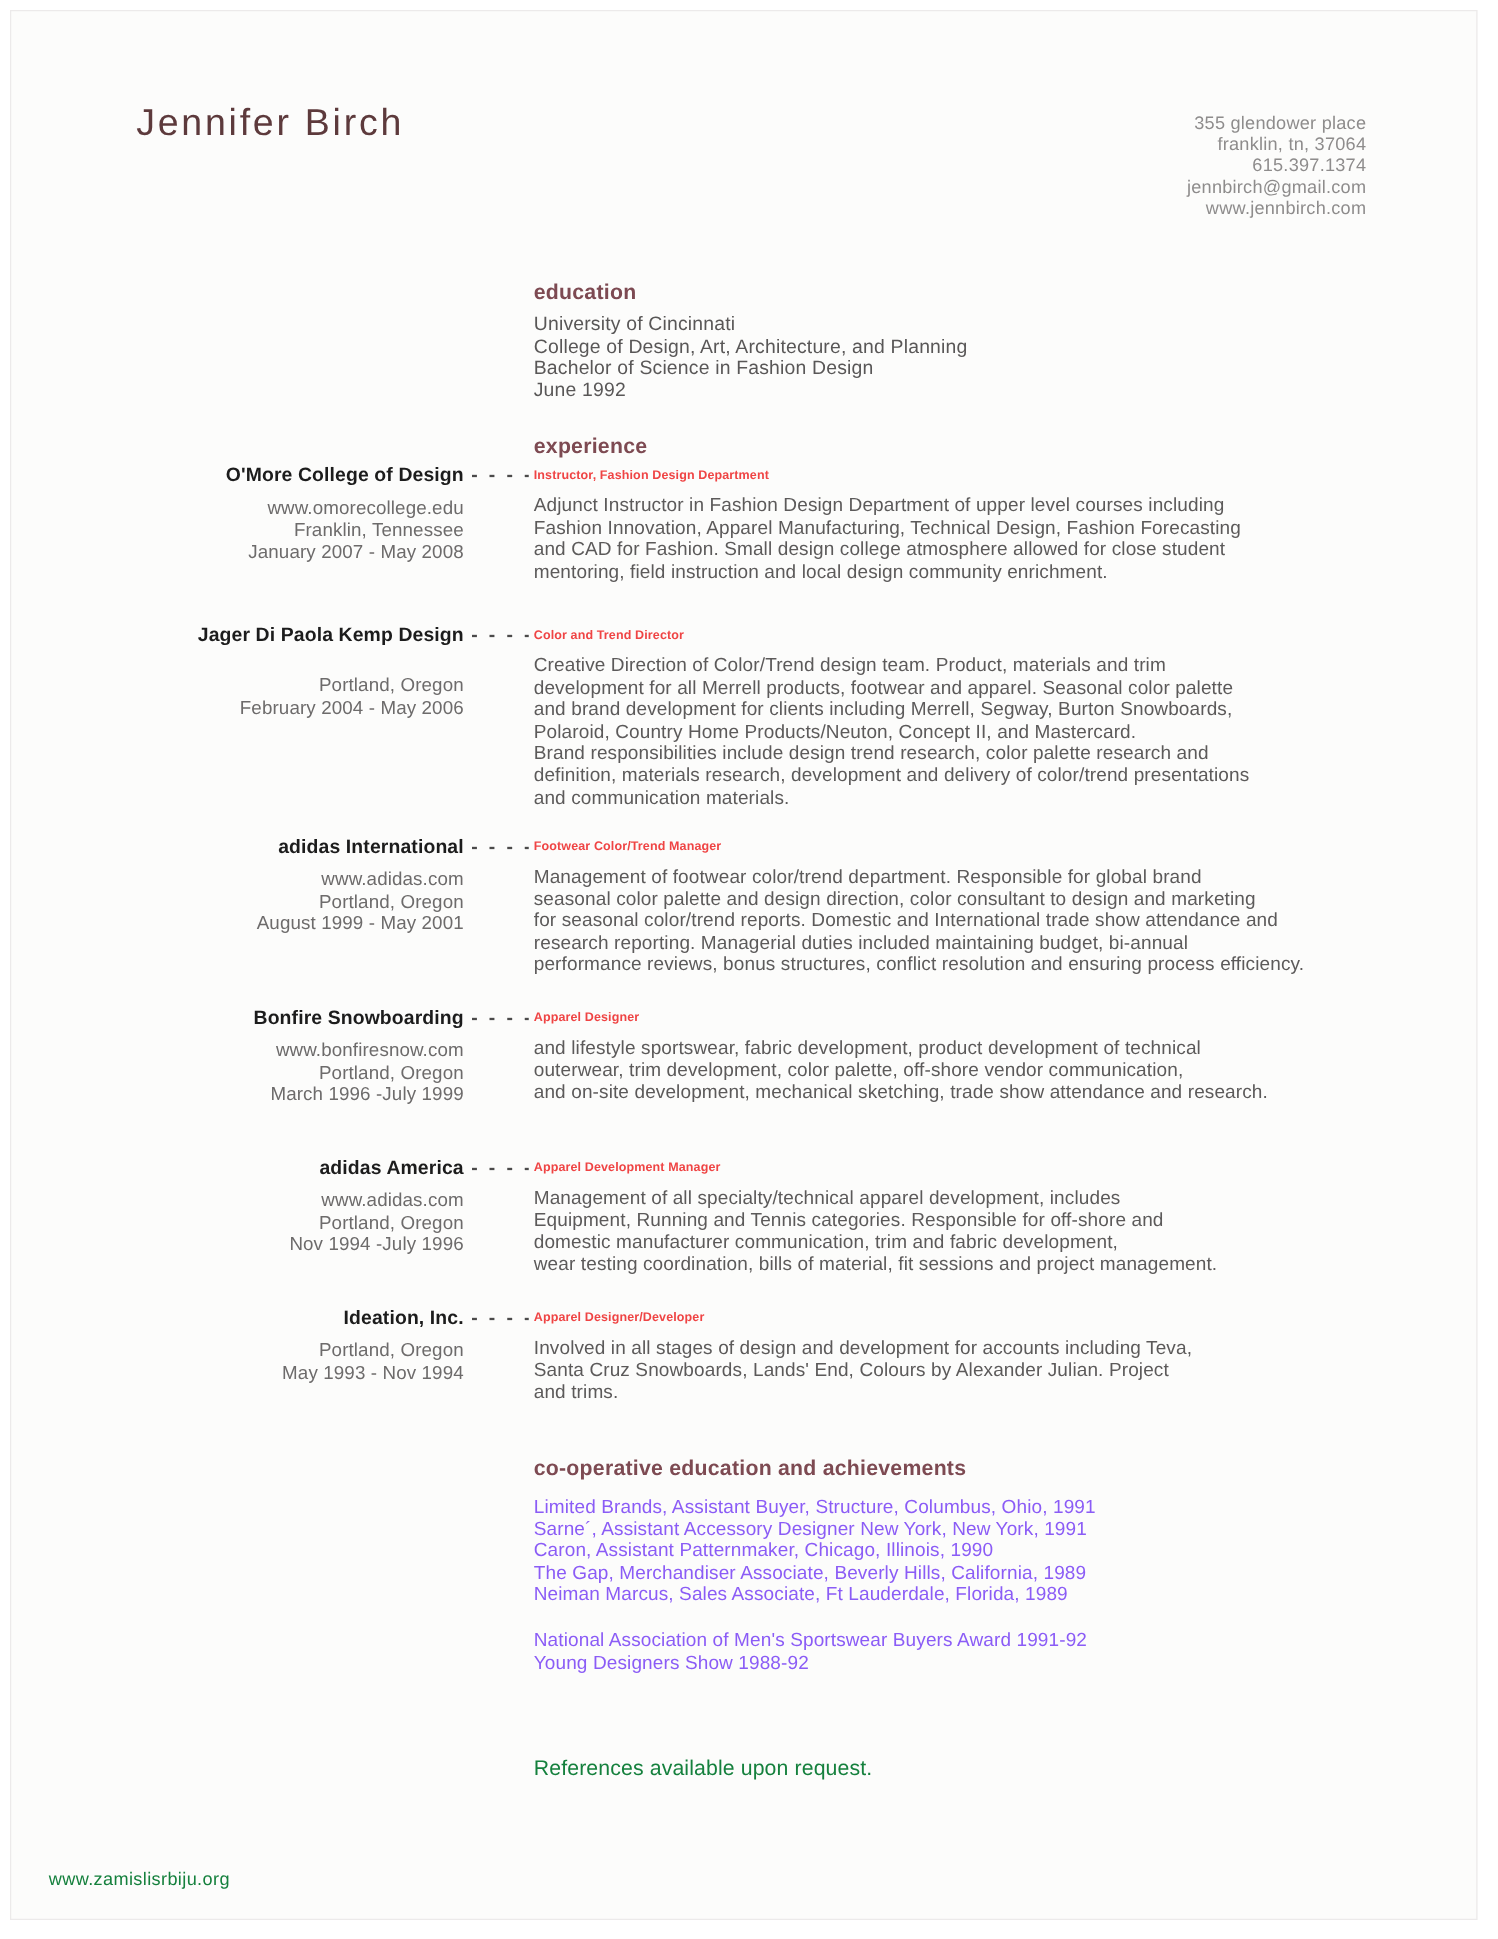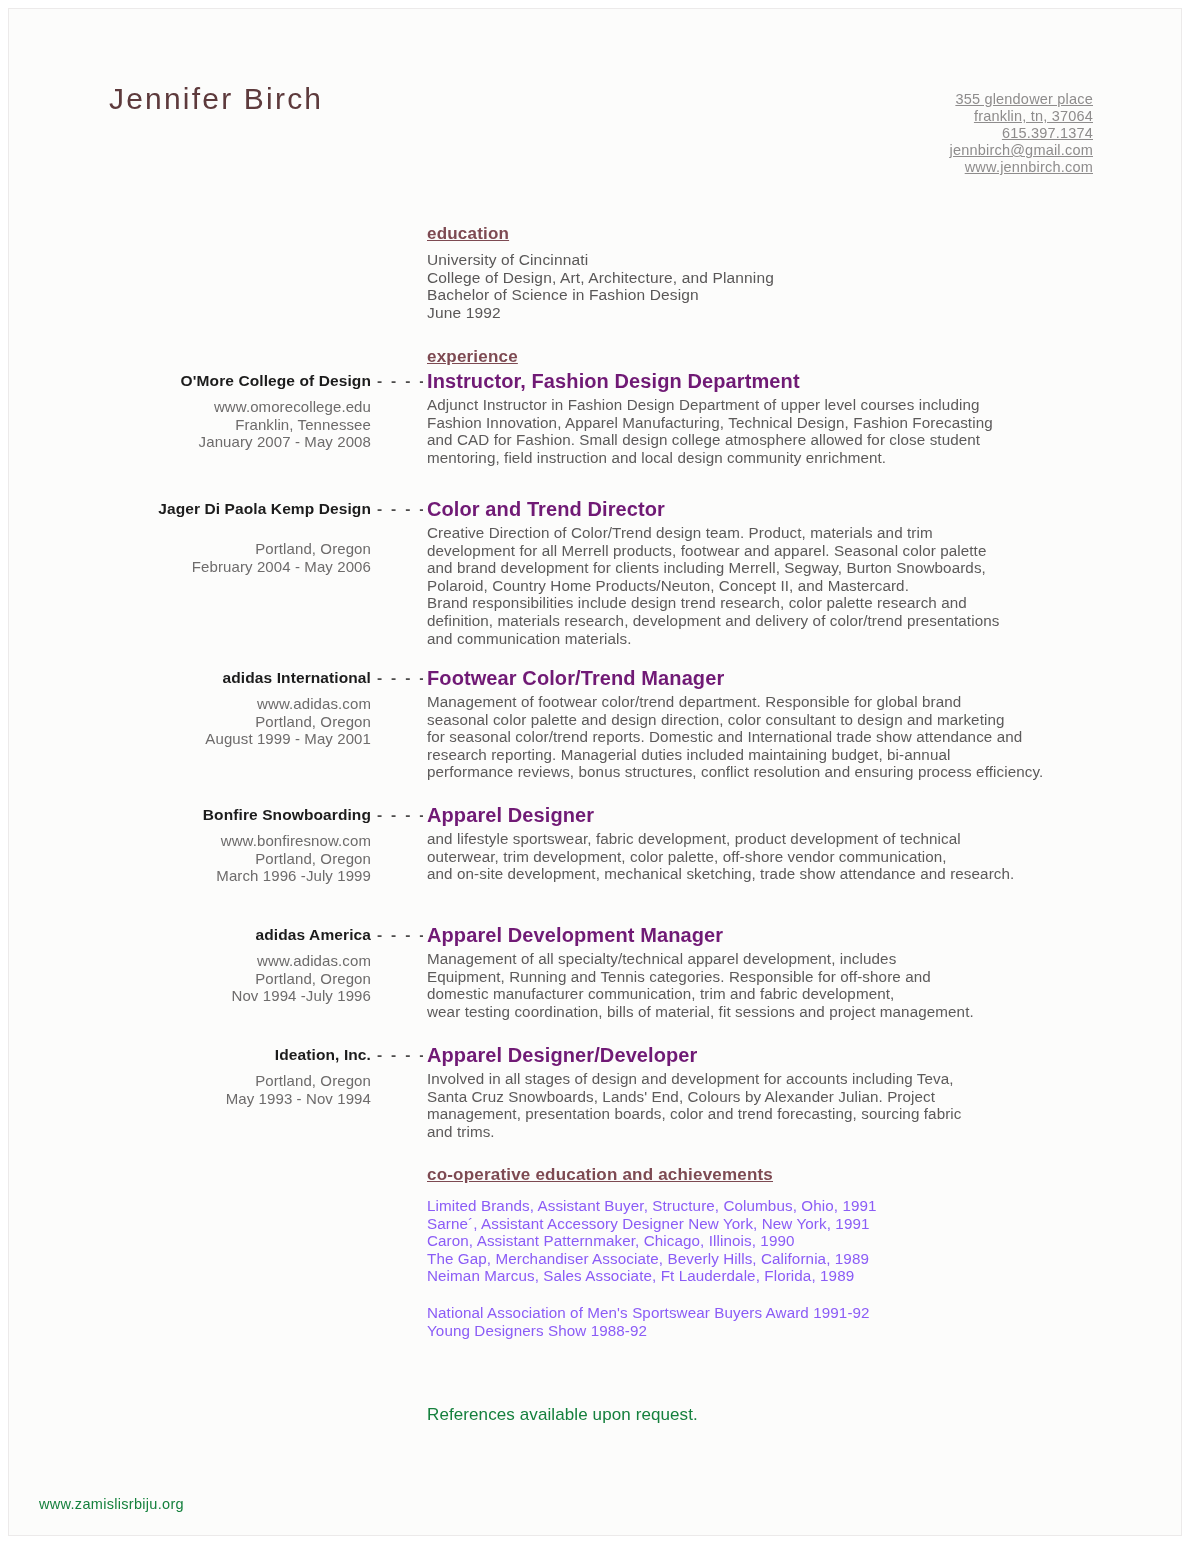--- a/index.html
+++ b/index.html
@@ -47,32 +47,31 @@
   .contact {
     position: absolute;
     right: 88px;
     top: 82px;
     text-align: right;
     font-size: 14.5px;
     line-height: 17px;
     color: #8e8c8c;
     letter-spacing: 0.2px;
   }
-  .contact div { white-space: nowrap; text-decoration: underline; }
+  .contact div { white-space: nowrap; }
 
   
   .section-head {
     position: absolute;
     left: 418px;
     font-size: 17px;
     font-weight: bold;
     color: #7d4a52;
     letter-spacing: 0.2px;
     white-space: nowrap;
-    text-decoration: underline;
   }
 
   
   #education-head { top: 215px; }
   .edu-lines {
     position: absolute;
     left: 418px;
     top: 242px;
     font-size: 15.5px;
     line-height: 17.6px;
@@ -128,23 +127,23 @@
     overflow: hidden;
   }
 
   .entry-right {
     position: absolute;
     left: 418px;
     top: 0;
     width: 690px;
   }
   .job-title {
-    font-size: 20px;
+    font-size: 10px;
     font-weight: bold;
-    color: #701a75;
+    color: #ef4444;
     letter-spacing: 0.1px;
     line-height: 20px;
     white-space: nowrap;
   }
   .job-desc {
     margin-top: 5px;
     font-size: 15.2px;
     line-height: 17.6px;
     color: #5c5a5a;
     letter-spacing: 0.1px;
@@ -320,21 +319,20 @@
             <div>Portland, Oregon</div>
             <div>May 1993 - Nov 1994</div>
           </div>
         </div>
         <div class="dashes">- - - - -</div>
         <div class="entry-right">
           <div class="job-title">Apparel Designer/Developer</div>
           <div class="job-desc">
             <div>Involved in all stages of design and development for accounts including Teva,</div>
             <div>Santa Cruz Snowboards, Lands' End, Colours by Alexander Julian. Project</div>
-            <div>management, presentation boards, color and trend forecasting, sourcing fabric</div>
             <div>and trims.</div>
           </div>
         </div>
       </div>
     </div>
 
   <div class="section-head" id="coop-head">co-operative education and achievements</div>
   <div class="coop-lines" id="coop-list">
       <div>Limited Brands, Assistant Buyer, Structure, Columbus, Ohio, 1991</div>
       <div>Sarne´, Assistant Accessory Designer New York, New York, 1991</div>

